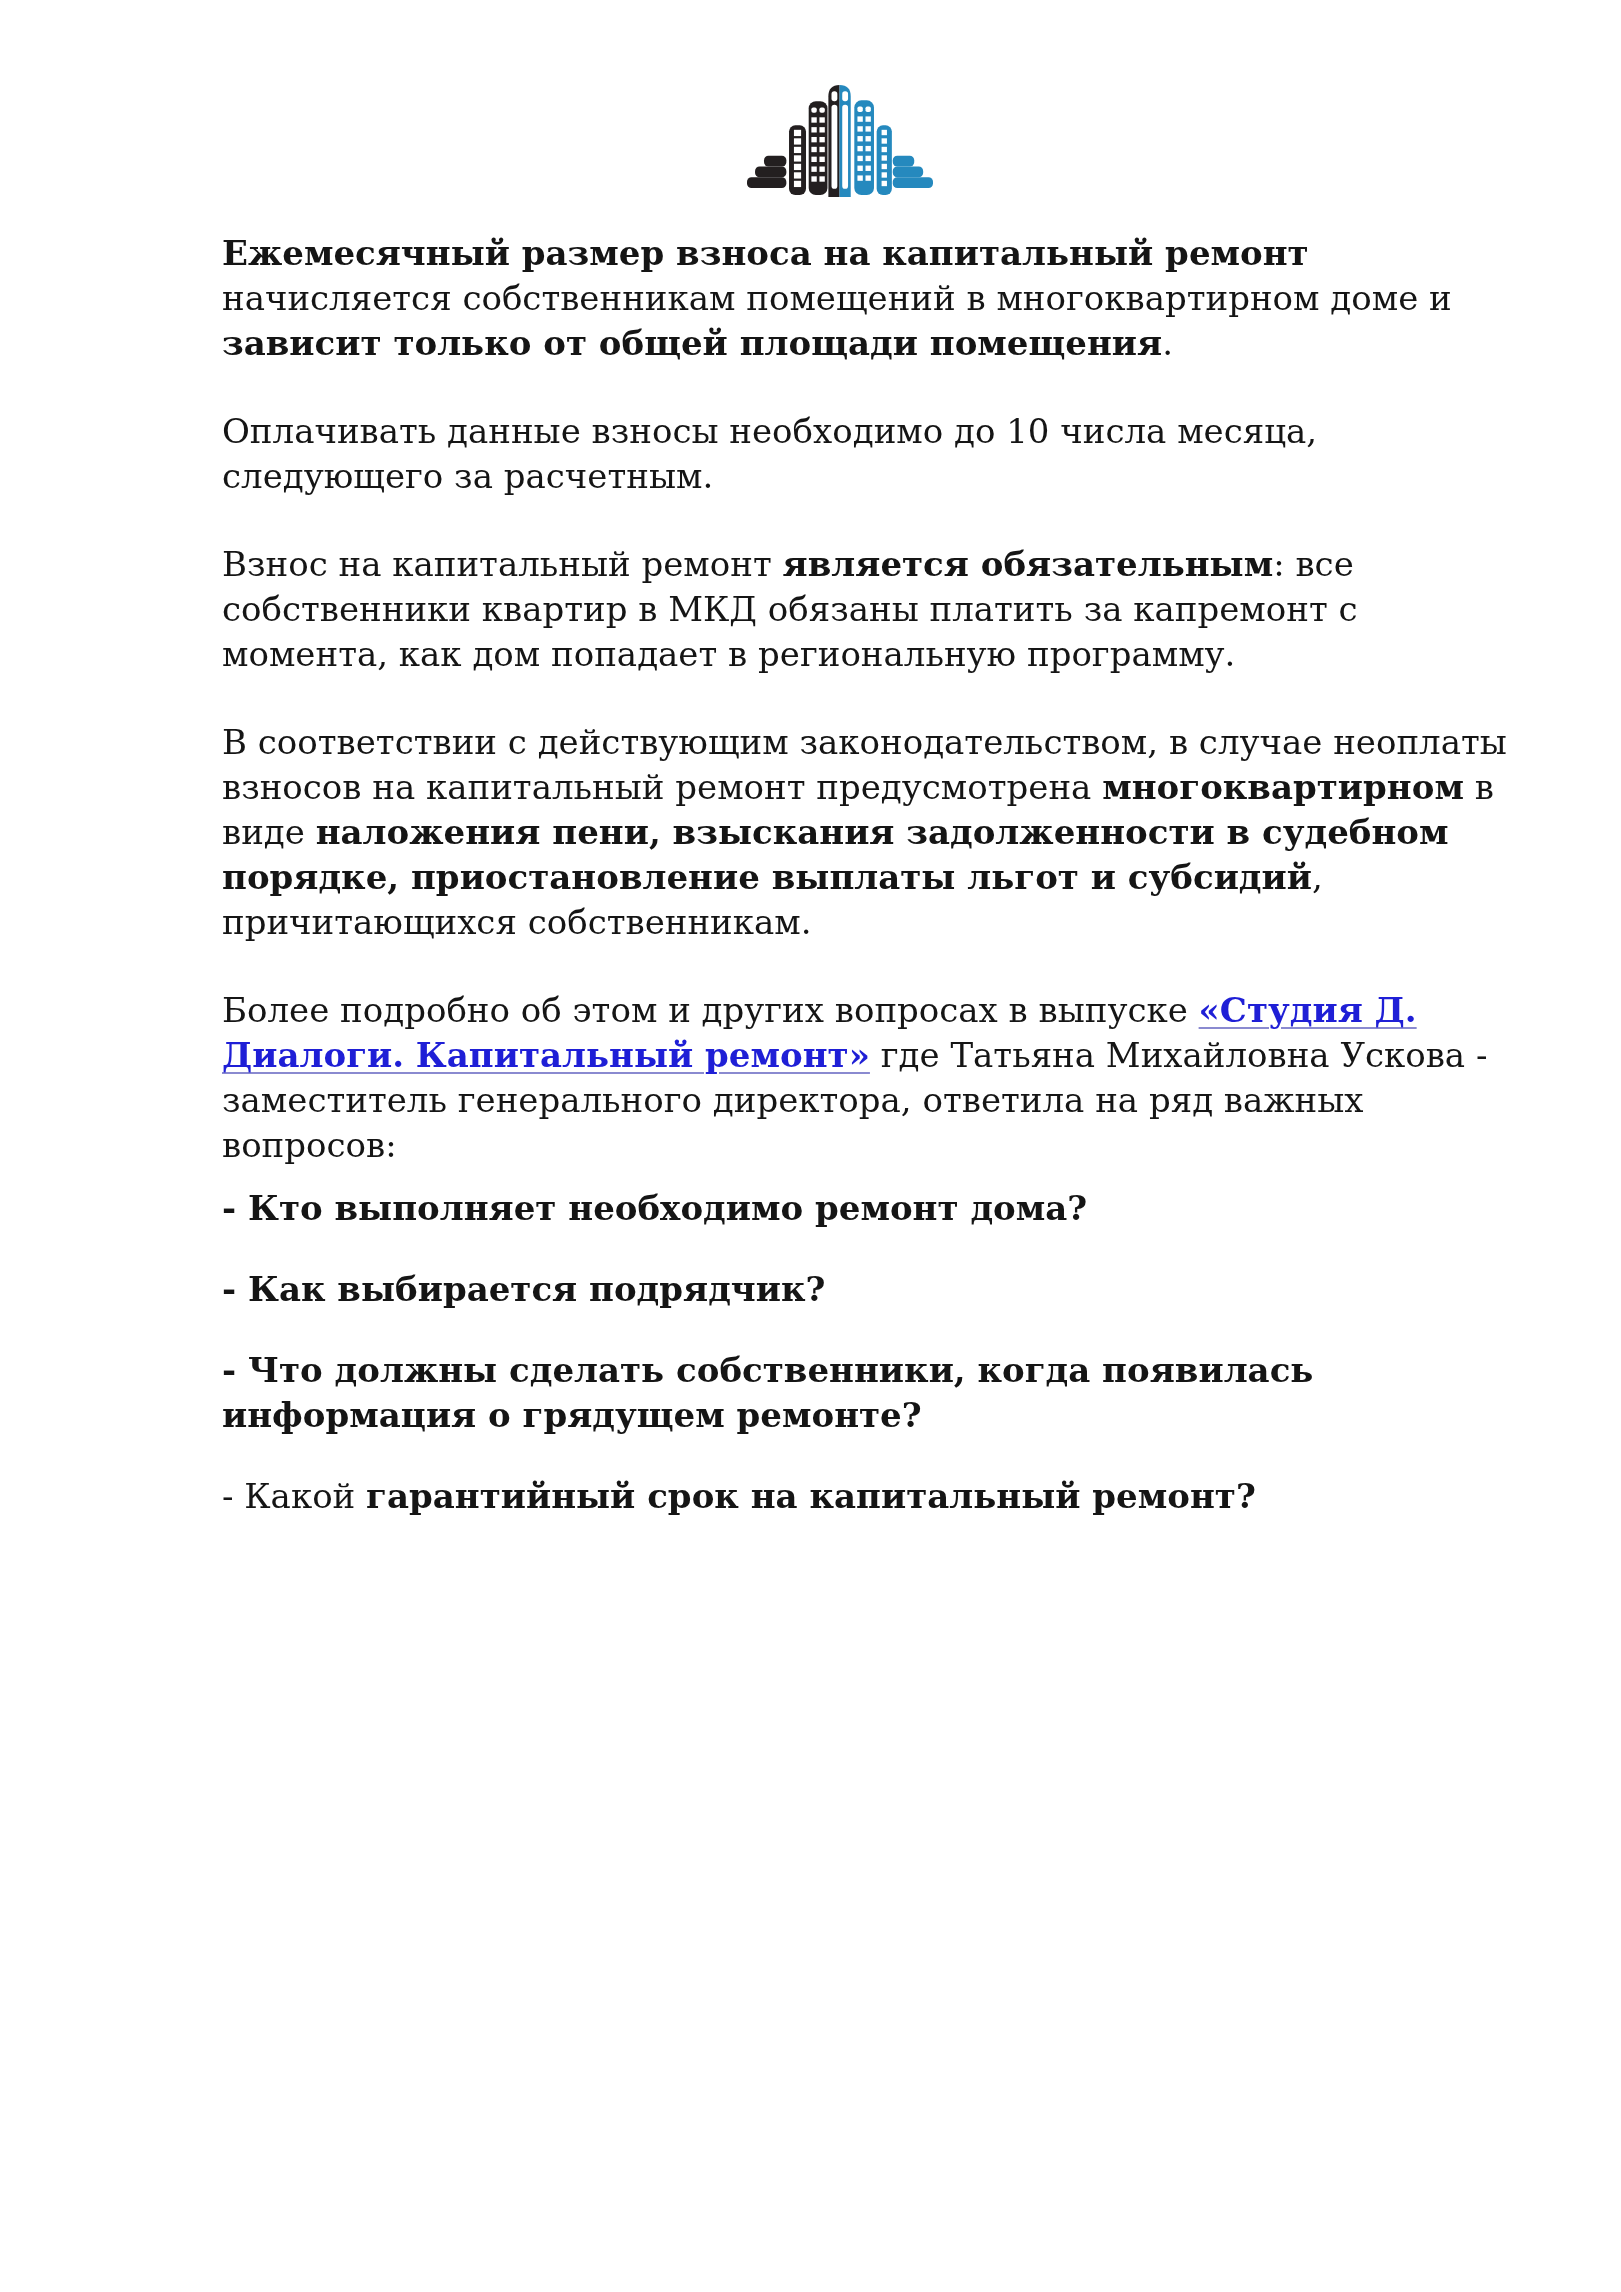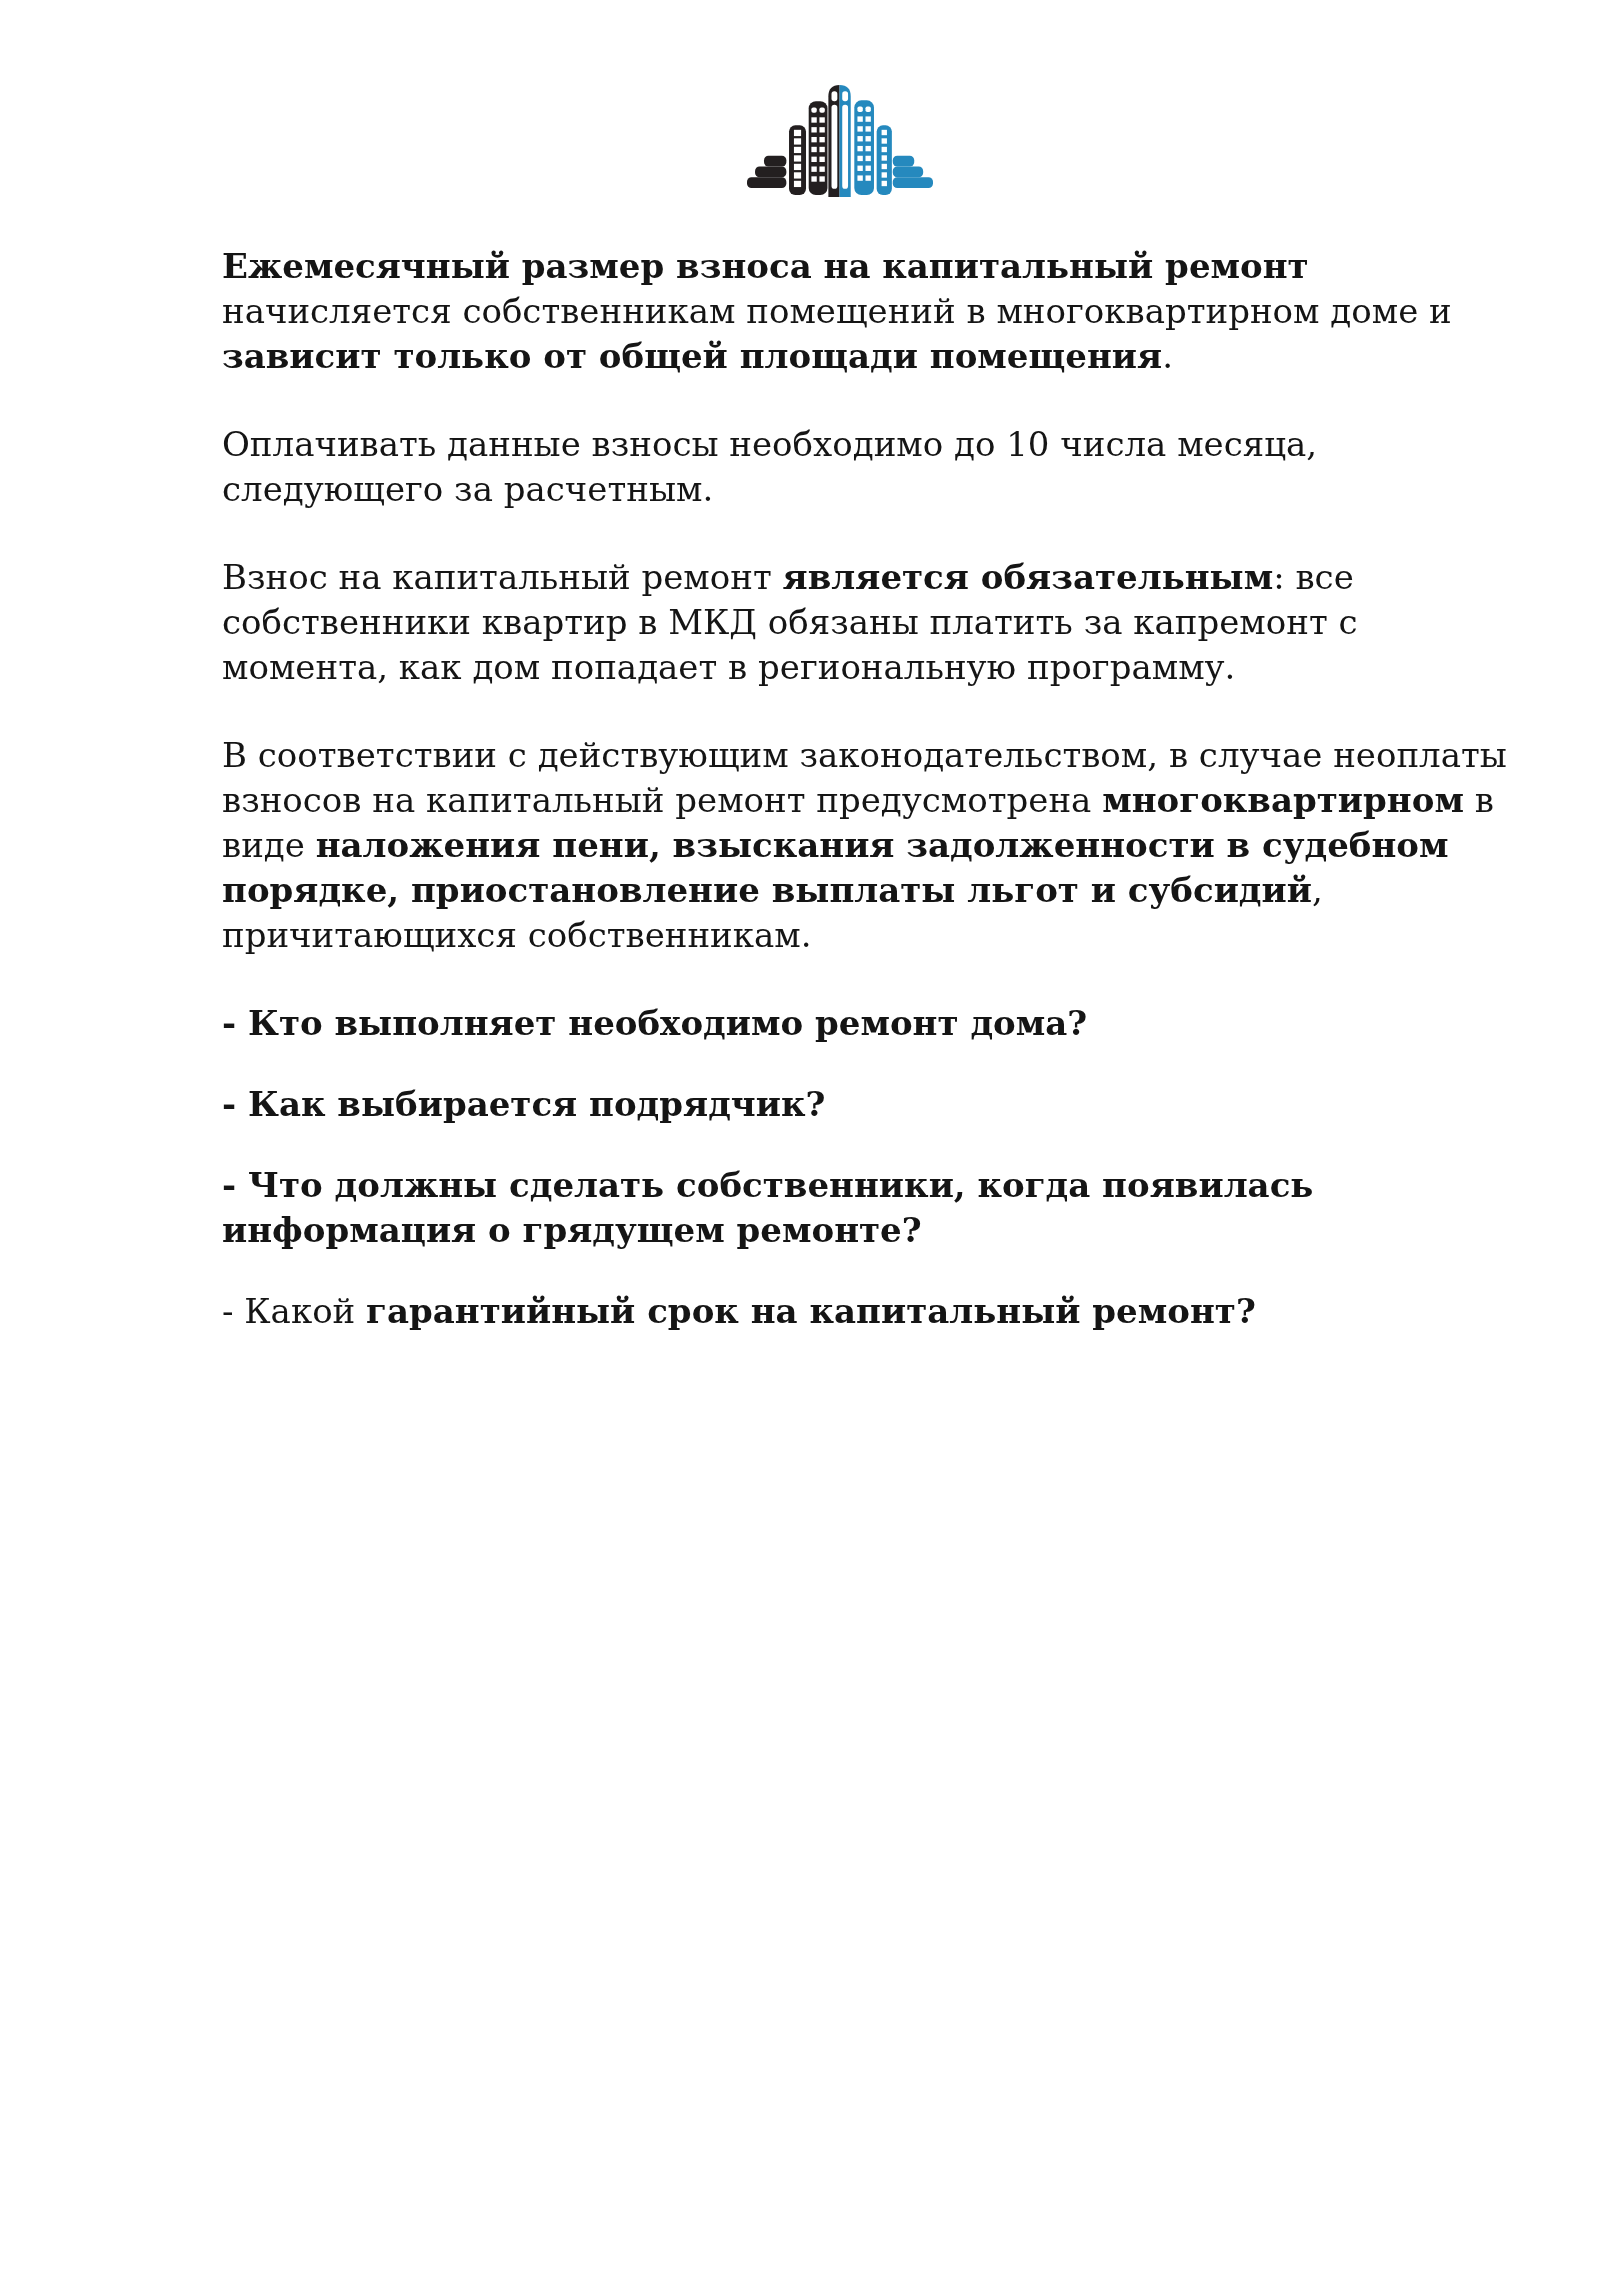--- a/index.html
+++ b/index.html
@@ -13,21 +13,21 @@
     overflow: hidden;
     font-family: "DejaVu Serif", "Liberation Serif", serif;
     color: #151515;
   }
   .logo-wrap {
     margin: 85px 0 0 747px;
     width: 186px;
     height: 112px;
   }
   .content {
-    margin-top: 47px;
+    margin-top: 34px;
     padding-left: 222px;
     width: 1294px;
   }
   .content p {
     font-size: 34px;
     line-height: 45px;
     margin: 0 0 43px 0;
   }
   .b { font-weight: 700; }
   h2.rec-heading {
@@ -135,20 +135,21 @@
 
   <p><span class="b">Ежемесячный размер взноса на капитальный ремонт</span><br><span>начисляется собственникам помещений в многоквартирном доме и </span><span class="b">зависит только от общей площади помещения</span><span>.</span></p>
 
   <p><span>Оплачивать данные взносы необходимо до 10 числа месяца, следующего за расчетным.</span></p>
 
   <p><span>Взнос на капитальный ремонт </span><span class="b">является обязательным</span><span>: все собственники квартир в МКД обязаны платить за капремонт с момента, как дом попадает в региональную программу.</span></p>
 
   <p><span>В соответствии с действующим законодательством, в случае неоплаты взносов на капитальный ремонт предусмотрена </span><span class="b">многоквартирном</span><span> в виде </span><span class="b">наложения пени, взыскания задолженности в судебном порядке, приостановление выплаты льгот и субсидий</span><span>, причитающихся собственникам.</span></p>
 
 
+  <p class="p-intro"><span>Более подробно об этом и других вопросах в выпуске </span><a href="#" class="doc-link">«Студия Д. Диалоги. Капитальный ремонт»</a><span> где Татьяна Михайловна Ускова - заместитель генерального директора, ответила на ряд важных вопросов:</span></p>
 
   <p class="question"><span class="b">- Кто выполняет необходимо ремонт дома?</span></p>
 
   <p class="question"><span class="b">- Как выбирается подрядчик?</span></p>
 
   <p class="question"><span class="b">- Что должны сделать собственники, когда появилась информация о грядущем ремонте?</span></p>
 
   <p class="question"><span>- Какой </span><span class="b">гарантийный срок на капитальный ремонт?</span></p>
 
 

